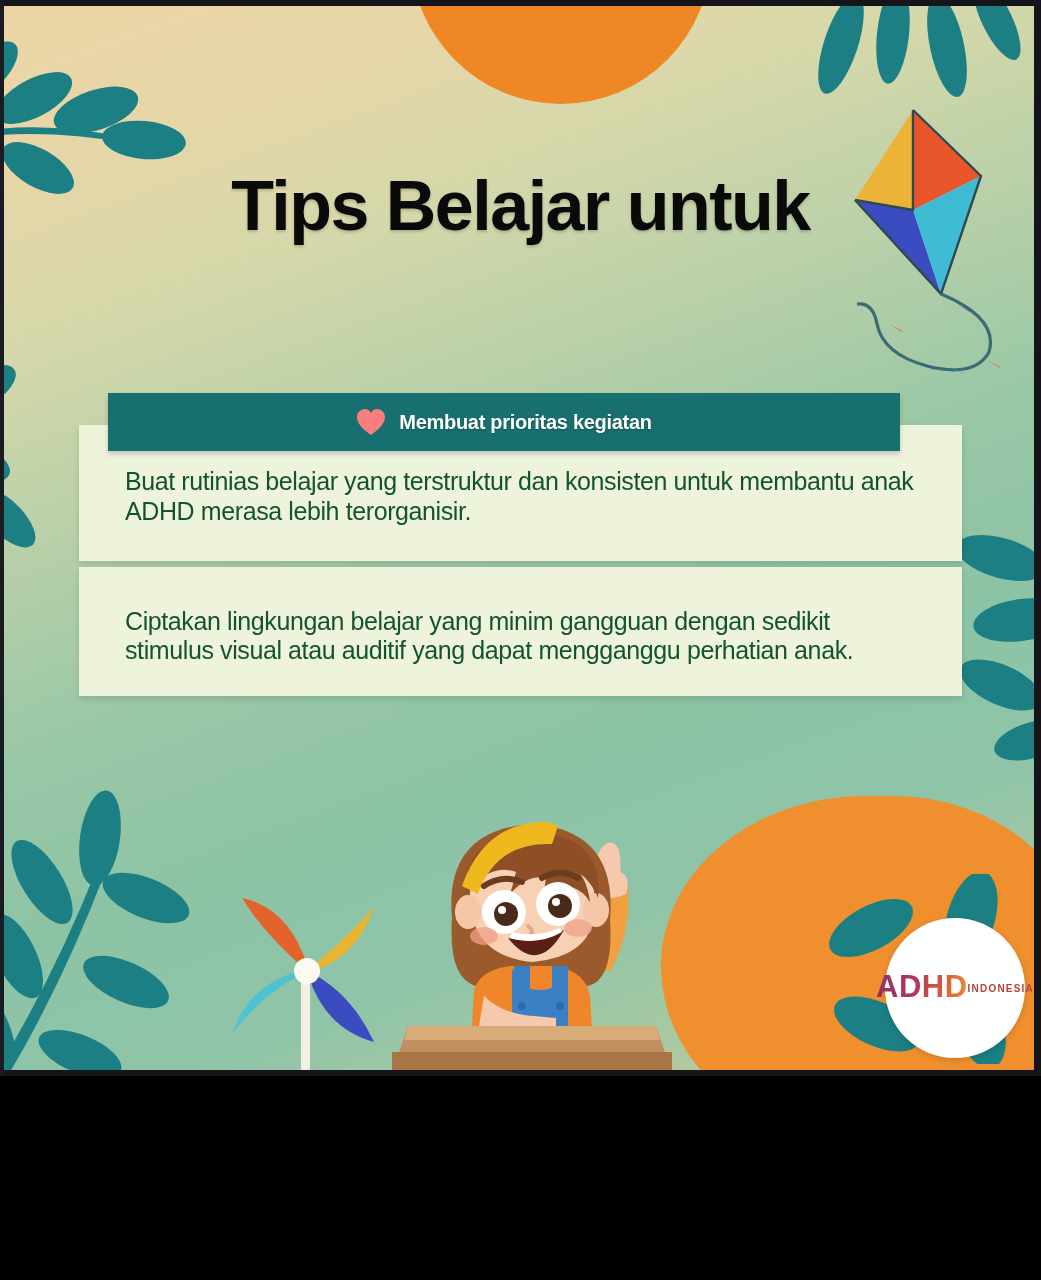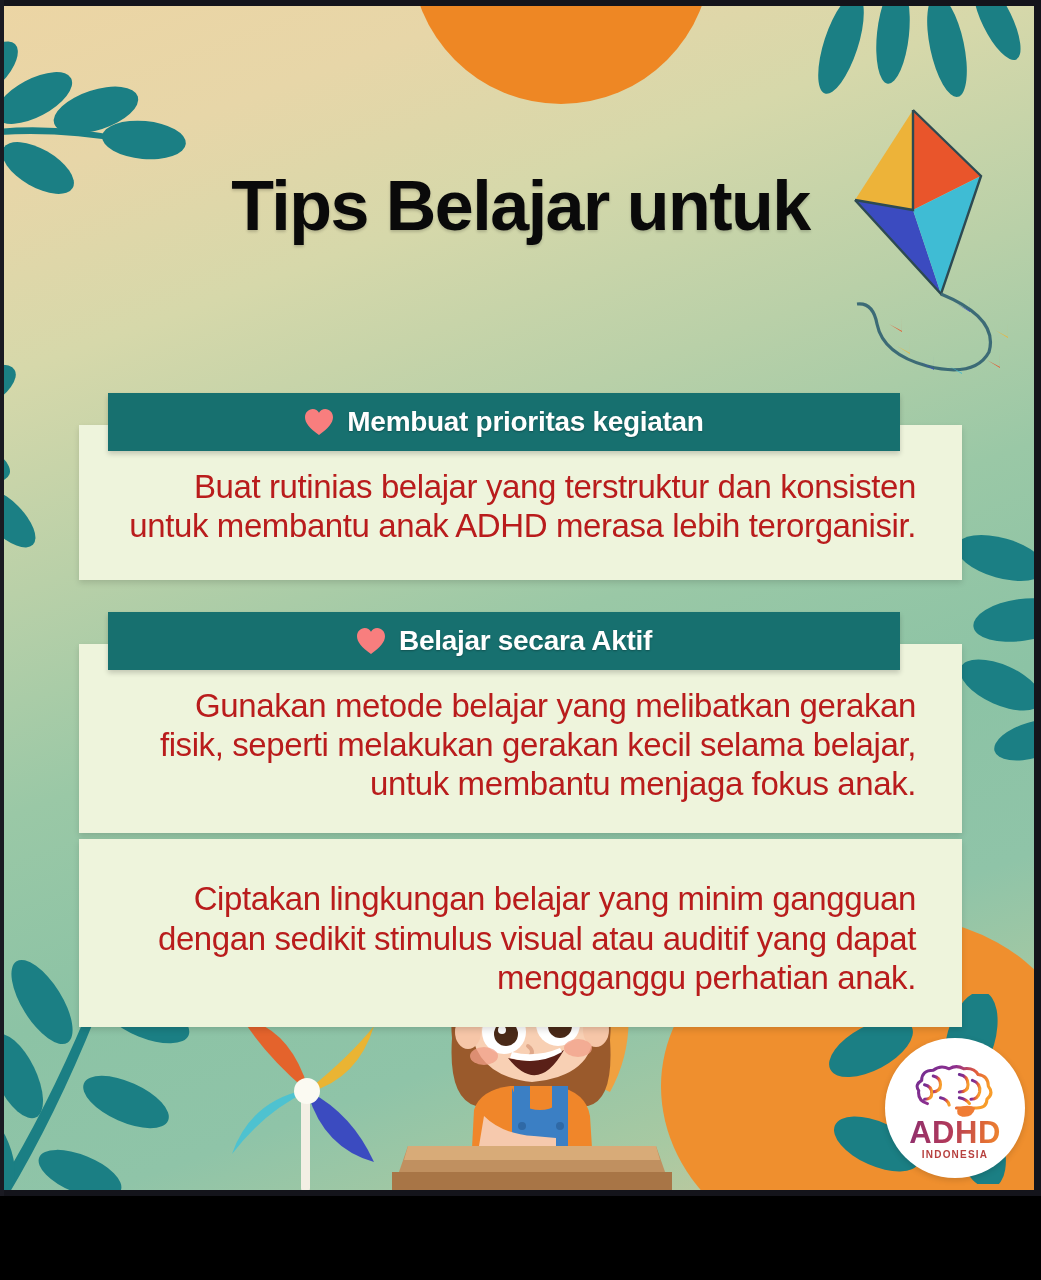--- a/index.html
+++ b/index.html
@@ -2,21 +2,21 @@
 <html><head>
 <meta charset="utf-8">
 <style>
   * { margin:0; padding:0; box-sizing:border-box; }
   html, body {
     width:1041px; height:1280px;
     font-family:"Liberation Sans", sans-serif;
     overflow:hidden; background:#000;
   }
   .poster {
-    position:relative; width:1041px; height:1196px; overflow:hidden;
+    position:relative; width:1041px; height:1076px; overflow:hidden;
     background:
       linear-gradient(160deg,
         #ecd5a4 0%,
         #e7d6a8 12%,
         #d6d8aa 24%,
         #b9d0a8 38%,
         #9ac8a6 52%,
         #8cc3a5 66%,
         #8fc4a8 78%,
         #a8c9a2 88%,
@@ -75,47 +75,47 @@
   .cards { position:absolute; left:0; top:393px; width:100%; z-index:25; }
   .card { position:relative; margin-bottom:32px; }
   .card-header {
     position:relative; z-index:3;
     margin-left:108px; margin-right:141px;
     background:#17706f; color:#ffffff;
     height:58px; display:flex; align-items:center; justify-content:center;
     gap:13px; box-shadow:0 3px 5px rgba(0,0,0,0.18);
   }
   .card-header .htext {
-    font-size:28px; font-weight:bold; letter-spacing:-0.3px;
+    font-size:20px; font-weight:bold; letter-spacing:-0.3px;
     white-space:nowrap; text-shadow:0 1px 2px rgba(0,0,0,0.28);
   }
   .heart-icon { width:30px; height:28px; flex:none; display:block; }
   .card-body {
     position:relative; z-index:2;
     margin:-26px 79px 0 79px;
     background:#eef4dc;
     padding:40px 46px 26px 46px;
     min-height:110px;
     display:flex; align-items:flex-start; justify-content:center;
     box-shadow:0 3px 6px rgba(0,0,0,0.13);
   }
   .card-body p {
-    width:100%; text-align:right; color:#b91c1c;
-    font-size:33px; line-height:1.19; letter-spacing:-0.4px;
+    width:100%; text-align:left; color:#14532d;
+    font-size:25px; line-height:1.19; letter-spacing:-0.4px;
   }
   .card--1 .card-body { padding-top:42px; padding-bottom:34px; }
   .card--2 .card-body { padding-top:42px; padding-bottom:30px; }
   .card--3 .card-body { padding-top:40px; padding-bottom:30px; }
 
   
   .logo-badge {
     position:absolute; right:16px; bottom:18px;
     width:140px; height:140px; border-radius:50%;
     background:#ffffff; z-index:40;
-    display:flex; flex-direction:column;
+    display:flex; 
     align-items:center; justify-content:center;
     box-shadow:0 2px 6px rgba(0,0,0,0.15);
   }
   .logo-brain { width:88px; height:58px; margin-top:6px; }
   .logo-adhd {
     font-size:31px; font-weight:bold; letter-spacing:0.5px;
     line-height:1; margin-top:-4px;
     background:linear-gradient(100deg,#8e2f6e 0%,#b23a5a 45%,#e06a36 80%,#f08a2e 100%);
     -webkit-background-clip:text; background-clip:text; color:transparent;
   }
@@ -290,31 +290,20 @@
         <svg class="heart-icon" viewBox="0 0 32 30">
           <path d="M16 29 C6 21.5 1 15.8 1 9.8 C1 4.9 4.7 1 9.4 1 C12.2 1 14.7 2.6 16 5 C17.3 2.6 19.8 1 22.6 1 C27.3 1 31 4.9 31 9.8 C31 15.8 26 21.5 16 29 Z" fill="#f87e7e"></path>
         </svg>
         <span class="htext">Membuat prioritas kegiatan</span>
       </div>
       <div class="card-body">
         <p>Buat rutinias belajar yang terstruktur dan konsisten untuk membantu anak ADHD merasa lebih terorganisir.</p>
       </div>
     </div>
 
-    <div class="card card--2">
-      <div class="card-header">
-        <svg class="heart-icon" viewBox="0 0 32 30">
-          <path d="M16 29 C6 21.5 1 15.8 1 9.8 C1 4.9 4.7 1 9.4 1 C12.2 1 14.7 2.6 16 5 C17.3 2.6 19.8 1 22.6 1 C27.3 1 31 4.9 31 9.8 C31 15.8 26 21.5 16 29 Z" fill="#f87e7e"></path>
-        </svg>
-        <span class="htext">Belajar secara Aktif</span>
-      </div>
-      <div class="card-body">
-        <p>Gunakan metode belajar yang melibatkan gerakan fisik, seperti melakukan gerakan kecil selama belajar, untuk membantu menjaga fokus anak.</p>
-      </div>
-    </div>
 
     <div class="card card--3">
       <div class="card-body">
         <p>Ciptakan lingkungan belajar yang minim gangguan dengan sedikit stimulus visual atau auditif yang dapat mengganggu perhatian anak.</p>
       </div>
     </div>
 
   </div>
 
   <div class="logo-badge">

